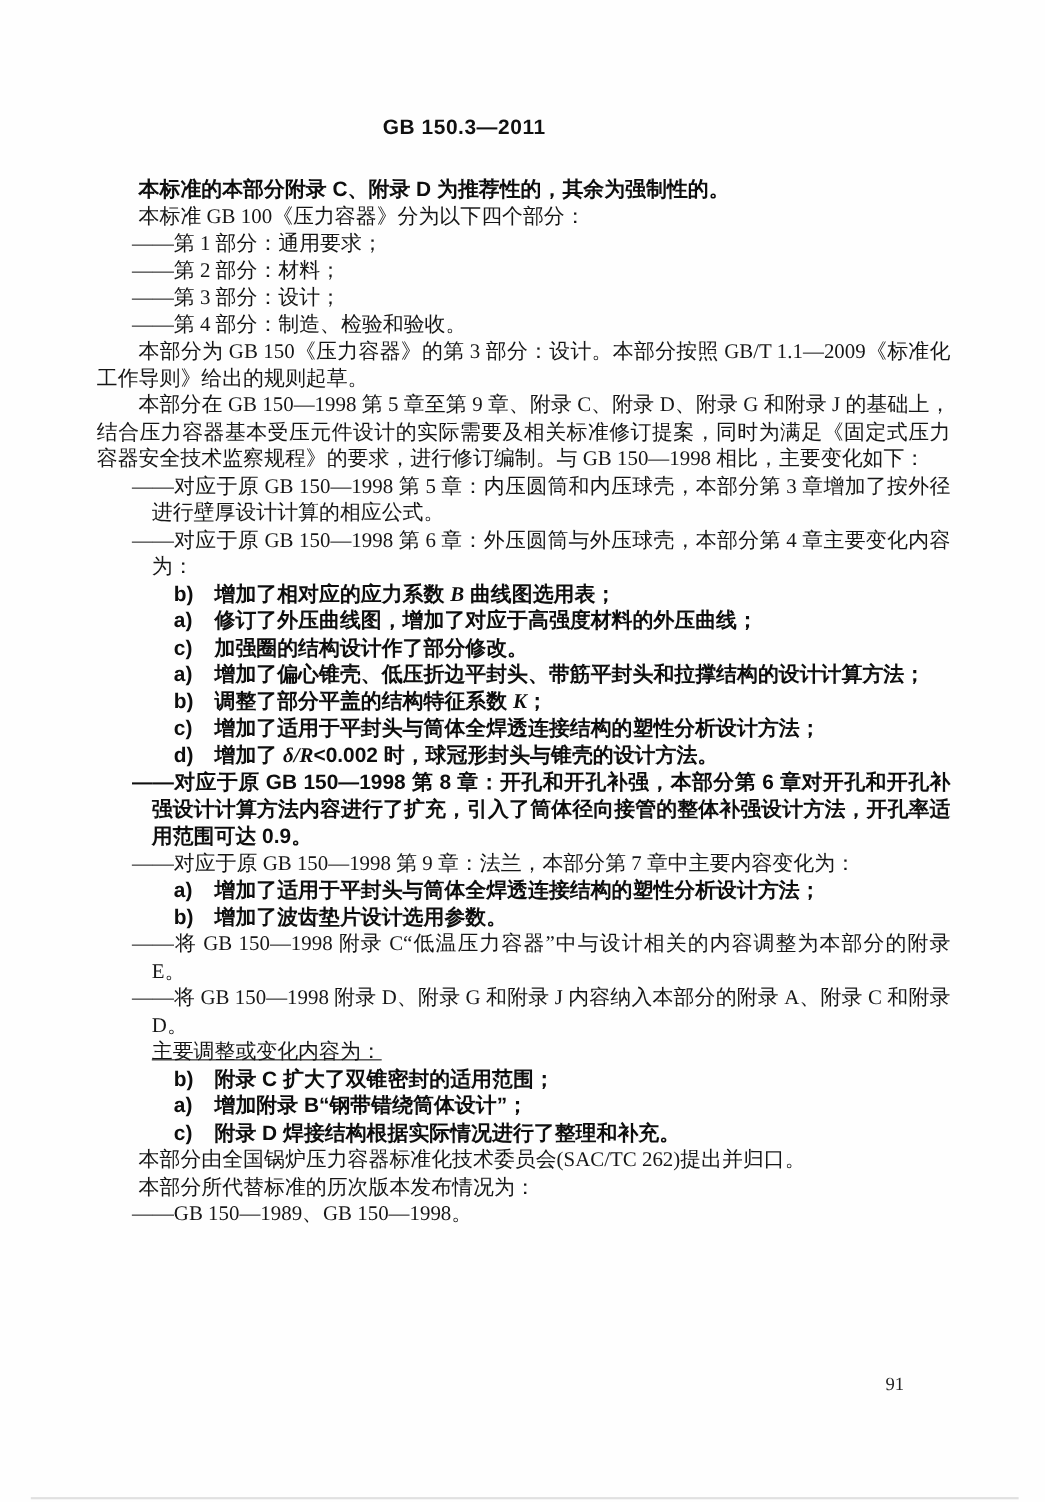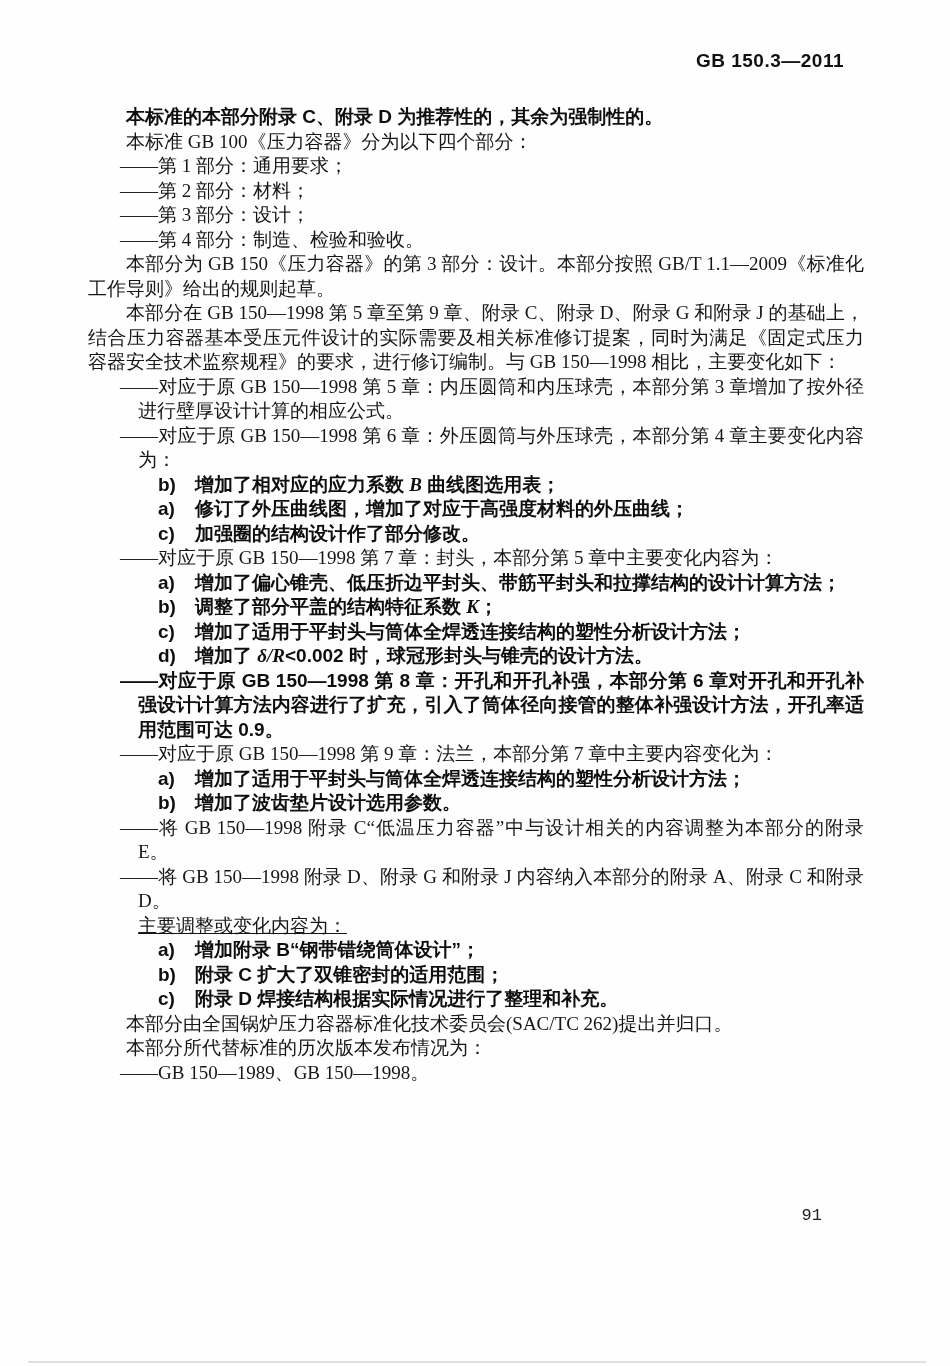--- a/index.html
+++ b/index.html
@@ -9,23 +9,23 @@
     position:relative;
     overflow:hidden;
     font-family:"Liberation Serif","DejaVu Serif",serif;
     color:#141414;
   }
   .page{
     position:absolute;inset:0;
     background:#fefefe;
   }
   .header-row{
-    padding-top:50px;
+    padding-top:106px;
     padding-right:106px;
-    text-align:right;
+    text-align:center;
   }
   .std-code{
     font-family:"Liberation Sans","DejaVu Sans",sans-serif;
     font-weight:700;
     font-size:19px;
     letter-spacing:0.5px;
     color:#111;
   }
   .doc-title{
     margin-top:62px;
@@ -53,25 +53,24 @@
   p.sub{padding-left:70px;}
   p.sub .letter{display:inline-block;width:37px;}
   .bold{
     font-weight:700;
     font-family:"Liberation Sans","DejaVu Sans",sans-serif;
     color:#0e0e0e;
   }
   .var{font-style:italic;font-family:"Liberation Serif","DejaVu Serif",serif;}
   .page-num{
     position:absolute;
-    top:1206px;
+    top:1249px;
     right:128px;
     font-size:17px;
     color:#222;
-    font-family:Liberation Mono, monospace;
   }
   .scan-artifact{
     position:absolute;
     left:28px;right:24px;bottom:3px;
     height:2px;
     background:#cfcfcf;
     opacity:.65;
   }
 </style>
 </head>
@@ -91,34 +90,33 @@
       <p class="dash"><span>——第 2 部分：材料；</span></p>
       <p class="dash"><span>——第 3 部分：设计；</span></p>
       <p class="dash"><span>——第 4 部分：制造、检验和验收。</span></p>
       <p class="indent"><span>本部分为 GB 150《压力容器》的第 3 部分：设计。本部分按照 GB/T 1.1—2009《标准化工作导则》给出的规则起草。</span></p>
       <p class="indent"><span>本部分在 GB 150—1998 第 5 章至第 9 章、附录 C、附录 D、附录 G 和附录 J 的基础上，结合压力容器基本受压元件设计的实际需要及相关标准修订提案，同时为满足《固定式压力容器安全技术监察规程》的要求，进行修订编制。与 GB 150—1998 相比，主要变化如下：</span></p>
       <p class="dash"><span>——对应于原 GB 150—1998 第 5 章：内压圆筒和内压球壳，本部分第 3 章增加了按外径进行壁厚设计计算的相应公式。</span></p>
       <p class="dash"><span>——对应于原 GB 150—1998 第 6 章：外压圆筒与外压球壳，本部分第 4 章主要变化内容为：</span></p>
       <p class="sub bold"><span class="letter">b)</span><span>增加了相对应的应力系数 </span><span class="var">B</span><span> 曲线图选用表；</span></p>
       <p class="sub bold"><span class="letter">a)</span><span>修订了外压曲线图，增加了对应于高强度材料的外压曲线；</span></p>
       <p class="sub bold"><span class="letter">c)</span><span>加强圈的结构设计作了部分修改。</span></p>
-      <p class="dash"><span>——对应于原 GB 150—1998 第 7 章：封头，本部分第 5 章中主要变化内容为：</span></p>
       <p class="sub bold"><span class="letter">a)</span><span>增加了偏心锥壳、低压折边平封头、带筋平封头和拉撑结构的设计计算方法；</span></p>
       <p class="sub bold"><span class="letter">b)</span><span>调整了部分平盖的结构特征系数 </span><span class="var">K</span><span>；</span></p>
       <p class="sub bold"><span class="letter">c)</span><span>增加了适用于平封头与筒体全焊透连接结构的塑性分析设计方法；</span></p>
       <p class="sub bold"><span class="letter">d)</span><span>增加了 </span><span class="var">δ/R</span><span>&lt;0.002 时，球冠形封头与锥壳的设计方法。</span></p>
       <p class="dash bold"><span>——对应于原 GB 150—1998 第 8 章：开孔和开孔补强，本部分第 6 章对开孔和开孔补强设计计算方法内容进行了扩充，引入了筒体径向接管的整体补强设计方法，开孔率适用范围可达 0.9。</span></p>
       <p class="dash"><span>——对应于原 GB 150—1998 第 9 章：法兰，本部分第 7 章中主要内容变化为：</span></p>
       <p class="sub bold"><span class="letter">a)</span><span>增加了适用于平封头与筒体全焊透连接结构的塑性分析设计方法；</span></p>
       <p class="sub bold"><span class="letter">b)</span><span>增加了波齿垫片设计选用参数。</span></p>
       <p class="dash"><span>——将 GB 150—1998 附录 C“低温压力容器”中与设计相关的内容调整为本部分的附录 E。</span></p>
       <p class="dash"><span>——将 GB 150—1998 附录 D、附录 G 和附录 J 内容纳入本部分的附录 A、附录 C 和附录 D。</span></p>
       <p class="cont"><span>主要调整或变化内容为：</span></p>
+      <p class="sub bold"><span class="letter">b)</span><span>附录 C 扩大了双锥密封的适用范围；</span></p>
       <p class="sub bold"><span class="letter">a)</span><span>增加附录 B“钢带错绕筒体设计”；</span></p>
-      <p class="sub bold"><span class="letter">b)</span><span>附录 C 扩大了双锥密封的适用范围；</span></p>
       <p class="sub bold"><span class="letter">c)</span><span>附录 D 焊接结构根据实际情况进行了整理和补充。</span></p>
       <p class="indent"><span>本部分由全国锅炉压力容器标准化技术委员会(SAC/TC 262)提出并归口。</span></p>
       <p class="indent"><span>本部分所代替标准的历次版本发布情况为：</span></p>
       <p class="dash"><span>——GB 150—1989、GB 150—1998。</span></p>
     </div>
 
   <div class="page-num">91</div>
 
   <div class="scan-artifact"></div>
 </div>

